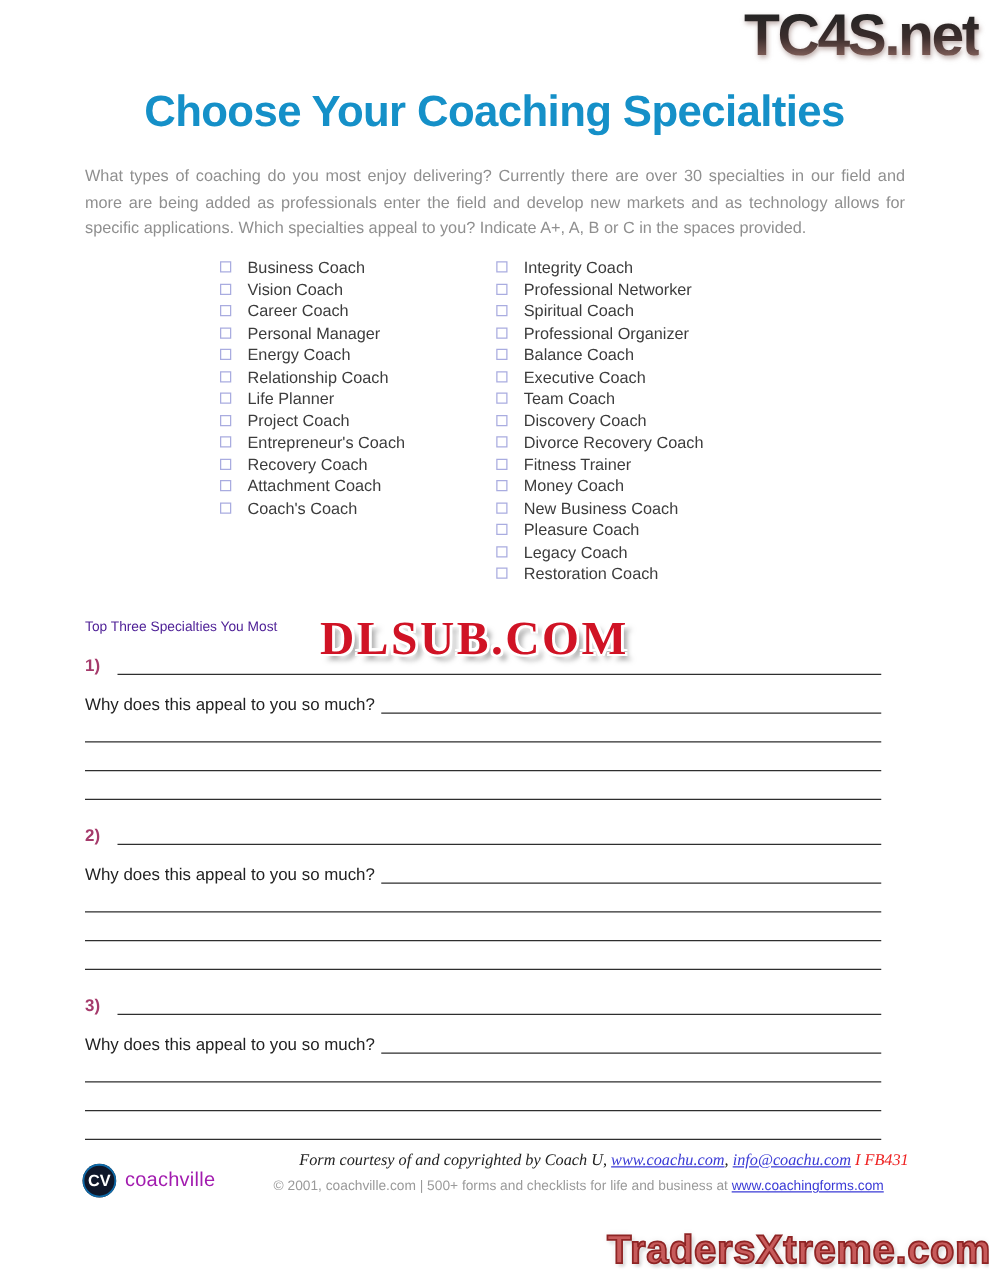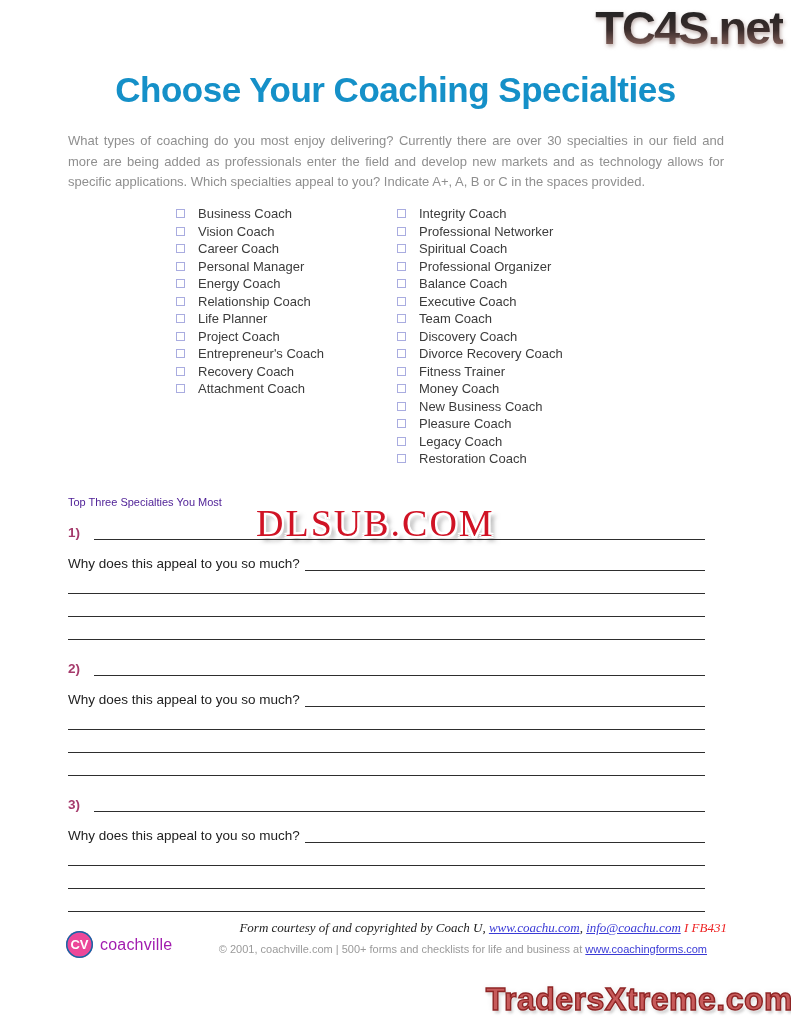--- a/index.html
+++ b/index.html
@@ -54,23 +54,23 @@
   .check-label {
     font-size:13px; color:#3c3c3c; white-space:nowrap;
   }
 
   
   .prompt-label {
     position:absolute; top:496px; left:68px;
     font-size:11px; color:#4c1d95;
   }
   .dlsub {
-    position:absolute; top:501px; left:256px;
+    position:absolute; top:489px; left:256px;
     font-family:"Liberation Serif", serif;
-    font-size:38px; font-weight:400; letter-spacing:2px;
+    font-size:38px; font-weight:700; letter-spacing:2px;
     color:#d01325;
     text-shadow:
       -2px -2px 0 #fff, 2px -2px 0 #fff, -2px 2px 0 #fff, 2px 2px 0 #fff,
       -2px 0 0 #fff, 2px 0 0 #fff, 0 -2px 0 #fff, 0 2px 0 #fff,
       5px 5px 4px rgba(130,130,130,.65);
   }
 
   
   .sections { position:absolute; top:524px; left:68px; width:637px; }
   .section { margin-bottom:20px; }
@@ -100,21 +100,21 @@
   }
   .flink { color:#3a3ad6; text-decoration:underline; cursor:pointer; }
   .fcode { color:#ee2222; font-style:italic; }
 
   .coachville {
     position:absolute; top:931px; left:66px;
     display:flex; align-items:center;
   }
   .cv-circle {
     width:27px; height:27px; border-radius:50%;
-    background:#ec4899; color:#fff;
+    background:#0f172a; color:#fff;
     font-size:13px; font-weight:bold;
     display:flex; align-items:center; justify-content:center;
     margin-right:7px;
     box-shadow:inset 0 0 0 1.5px #0f6aa8;
   }
   .cv-name { font-size:16px; font-weight:normal; color:#a21caf; letter-spacing:0.2px; }
 
   
   .traders {
     position:absolute; top:981px; right:-2px;
@@ -186,20 +186,24 @@
       <div class="check-row">
         <span class="checkbox"></span>
         <span class="check-label">Recovery Coach</span>
       </div>
 
       <div class="check-row">
         <span class="checkbox"></span>
         <span class="check-label">Attachment Coach</span>
       </div>
 
+      <div class="check-row">
+        <span class="checkbox"></span>
+        <span class="check-label">Coach's Coach</span>
+      </div>
 
     </div>
   <div class="check-col-right">
 
       <div class="check-row">
         <span class="checkbox"></span>
         <span class="check-label">Integrity Coach</span>
       </div>
 
       <div class="check-row">

